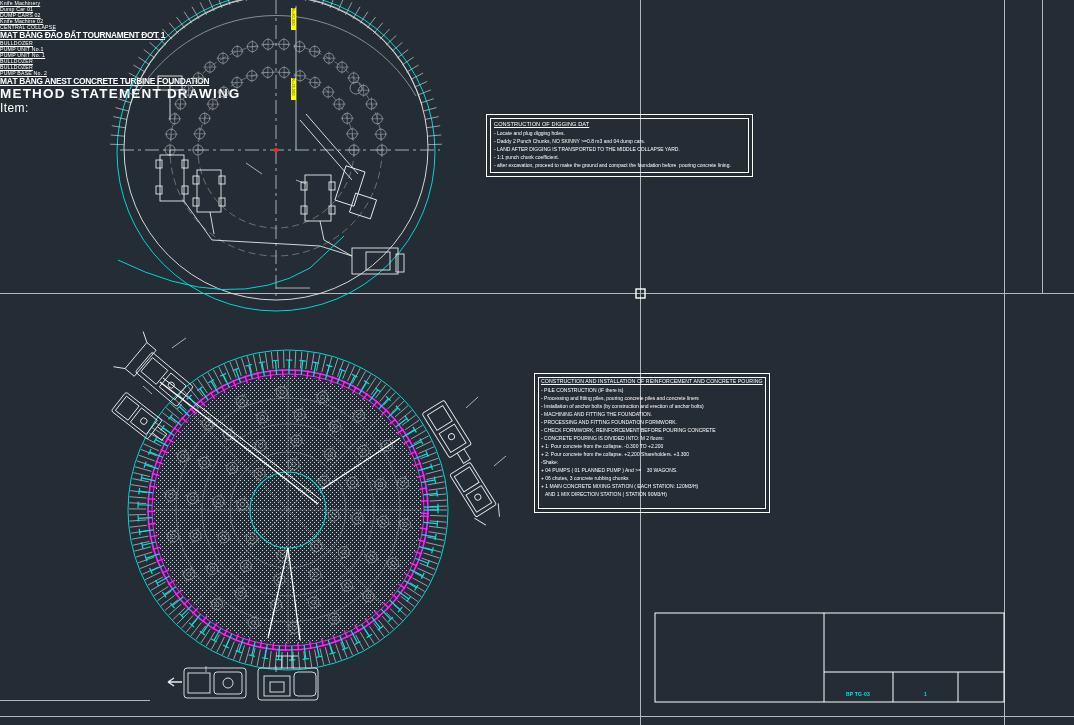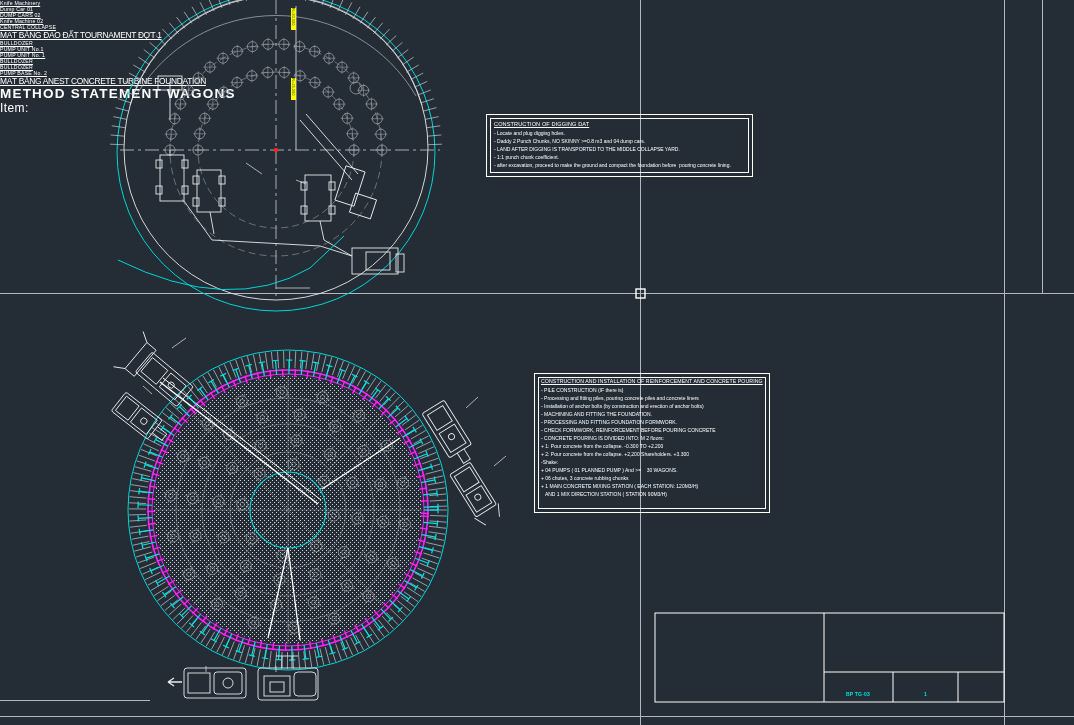--- a/index.html
+++ b/index.html
@@ -6,21 +6,21 @@
   body{width:1074px;height:725px;overflow:hidden;
        font-family:"Liberation Sans",sans-serif;}
   #stage{position:relative;width:1074px;height:725px;background:#242c35;}
   .abs{position:absolute;}
   svg{display:block;}
   .note-box{position:absolute;border:1px solid #ffffff;box-sizing:border-box;}
   .note-box .inner{position:absolute;left:3px;top:3px;right:3px;bottom:3px;border:1px solid #ffffff;}
   .note-title{font-size:5.6px;letter-spacing:.1px;text-decoration:underline;color:#fff;white-space:pre;}
   .note-line{font-size:5.0px;letter-spacing:0px;color:#fff;white-space:pre;}
   .lbl{font-size:5.2px;color:#ffffff;white-space:pre;text-decoration:underline;letter-spacing:.2px;}
-  .vn-title{font-size:8.4px;font-weight:normal;color:#ffffff;white-space:pre;
+  .vn-title{font-size:8.4px;font-weight:bold;color:#ffffff;white-space:pre;
             text-decoration:underline;letter-spacing:-0.3px;}
   .ydim{position:absolute;background:#ffff00;color:#4a4a00;font-size:4px;
         writing-mode:vertical-rl;text-orientation:mixed;letter-spacing:0px;padding:0 0px;}
   .tb-title{font-size:13.5px;font-weight:bold;color:#ffffff;letter-spacing:1.2px;white-space:pre;}
   .tb-item{font-size:12px;color:#ffffff;letter-spacing:.4px;white-space:pre;}
   .tb-cell{font-size:5px;color:#00e5e5;font-weight:bold;white-space:pre;letter-spacing:.2px;}
 </style>
 </head>
 <body>
 
@@ -1222,20 +1222,20 @@
 
   <div class="lbl" style="left:148px;top:331px">BULLDOZER</div>
   <div class="lbl" style="left:100px;top:378px">PUMP UNIT No.1</div>
   <div class="lbl" style="left:451px;top:389px">PUMP UNIT No. 1</div>
   <div class="lbl" style="left:484px;top:448px">BULLDOZER</div>
   <div class="lbl" style="left:186px;top:659px">BULLDOZER</div>
   <div class="lbl" style="left:231px;top:659px">PUMP BASE No. 2</div>
 
   <div class="vn-title" style="left:318px;top:682px">MẶT BẰNG ANEST CONCRETE TURBINE FOUNDATION</div>
 
-  <div class="tb-title" style="left:661px;top:641px">METHOD STATEMENT WAGONS</div>
+  <div class="tb-title" style="left:661px;top:641px">METHOD STATEMENT DRAWING</div>
   <div class="tb-item" style="left:663px;top:662px">Item:</div>
 
   <div class="tb-cell" style="position:absolute;left:846px;top:691px">BP TG-03</div>
   <div class="tb-cell" style="position:absolute;left:924px;top:691px">1</div>
   <div class="tb-cell" style="position:absolute;left:978px;top:691px"></div>
 
 </div>
 
 </body></html>

